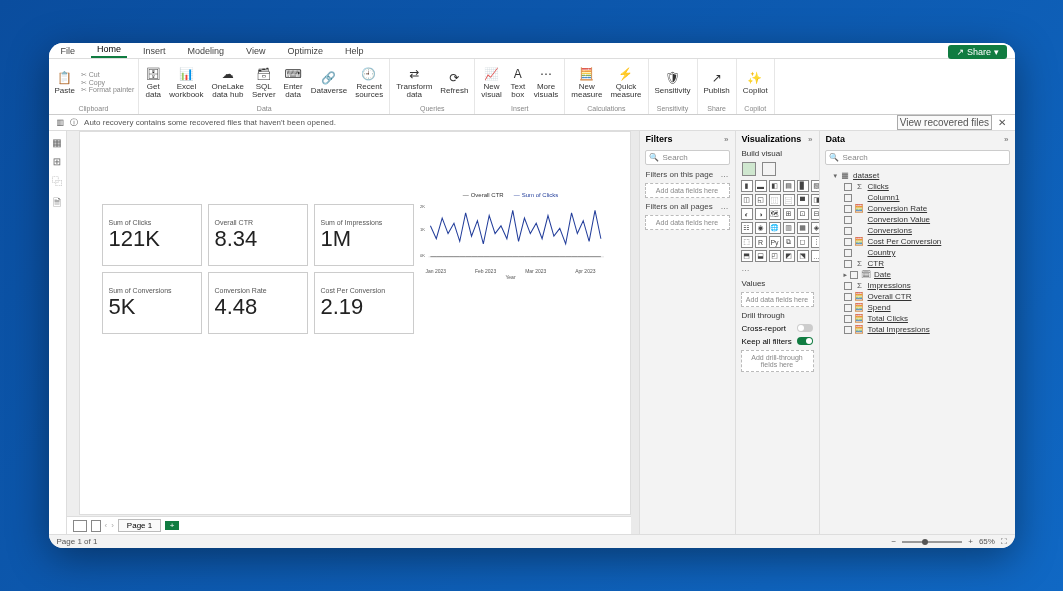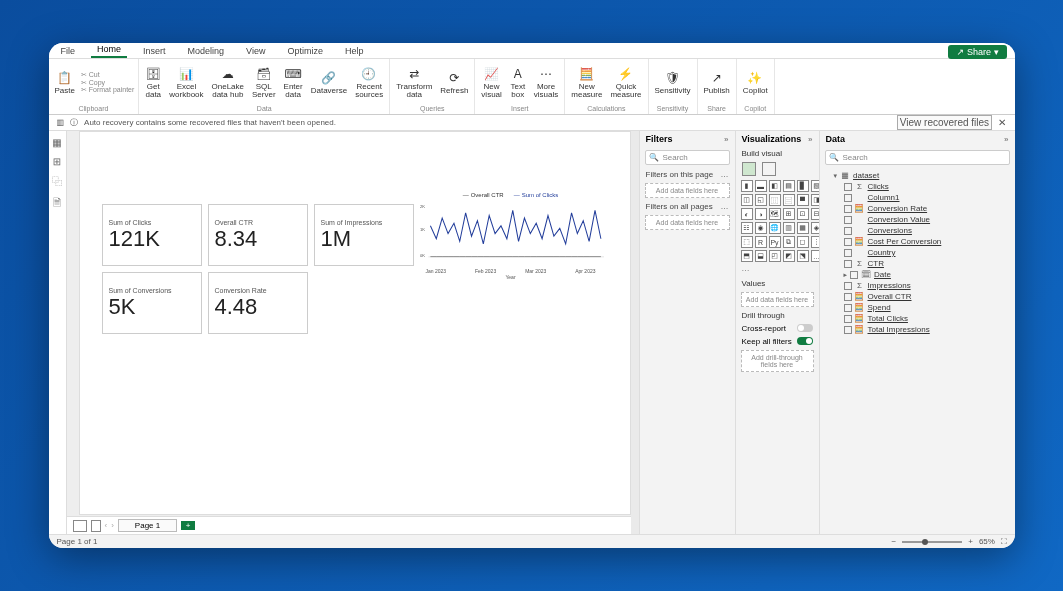--- a/index.html
+++ b/index.html
@@ -27,21 +27,21 @@
 .card .lbl { font-size: 7px; color: #555; }
 .card .val { font-size: 22px; color: #222; font-weight: 400; }
 .chart-area { position: absolute; left: 338px; top: 60px; width: 186px; height: 88px; }
 .legend { font-size: 6px; color: #444; display: flex; gap: 10px; justify-content: center; }
 .leg-item::before { content: "—"; margin-right: 2px; }
 .chart-svg { width: 100%; height: 66px; }
 .chart-xlbl { font-size: 5px; color: #555; text-align: center; }
 .xtks { display: flex; justify-content: space-between; font-size: 5px; color: #555; padding: 0 8px; }
 .pager { height: 18px; background: #fff; border-top: 1px solid #ddd; display: flex; align-items: center; font-size: 8px; gap: 4px; padding: 0 6px; }
 .pg-ico { width: 14px; height: 12px; border: 1px solid #888; display: inline-block; }
-.pg-tab { border: 1px solid #bbb; padding: 1px 16px; background: #fafafa; }
+.pg-tab { border: 1px solid #bbb; padding: 1px 8px; background: #fafafa; }
 .pg-add { background: #107c41; color: #fff; width: 14px; text-align: center; }
 .status { height: 14px; background: #f3f3f3; border-top: 1px solid #ddd; font-size: 8px; color: #555; display: flex; align-items: center; padding: 0 8px; }
 .zoom { margin-left: auto; display: flex; align-items: center; gap: 6px; }
 .slider { width: 60px; height: 2px; background: #999; position: relative; }
 .slider::after { content: ""; position: absolute; width: 6px; height: 6px; border-radius: 50%; background: #555; top: -2px; left: 20px; }
 .pane { background: #f3f3f3; border-left: 1px solid #ddd; display: flex; flex-direction: column; font-size: 8px; }
 .filters { width: 96px; margin-left: 8px; }
 .viz { width: 84px; }
 .dataP { width: 196px; }
 .pane-hd { font-size: 9px; font-weight: 600; padding: 3px 6px; display: flex; justify-content: space-between; align-items: center; background: #f3f3f3; }
@@ -239,20 +239,24 @@
               <div class="val">1M</div>
             </div>
             <div class="card">
               <div class="lbl">Sum of Conversions</div>
               <div class="val">5K</div>
             </div>
             <div class="card">
               <div class="lbl">Conversion Rate</div>
               <div class="val">4.48</div>
             </div>
+            <div class="card">
+              <div class="lbl">Cost Per Conversion</div>
+              <div class="val">2.19</div>
+            </div>
           </div>
         <div class="chart-area">
           <div class="legend">
             <span class="leg-item" style="color:#333">Overall CTR</span>
             <span class="leg-item" style="color:#233e9b">Sum of Clicks</span>
           </div>
           <svg class="chart-svg" viewBox="0 0 180 60">
             <text x="2" y="8" font-size="4" fill="#555">2K</text>
             <text x="2" y="30" font-size="4" fill="#555">1K</text>
             <text x="2" y="55" font-size="4" fill="#555">0K</text>

